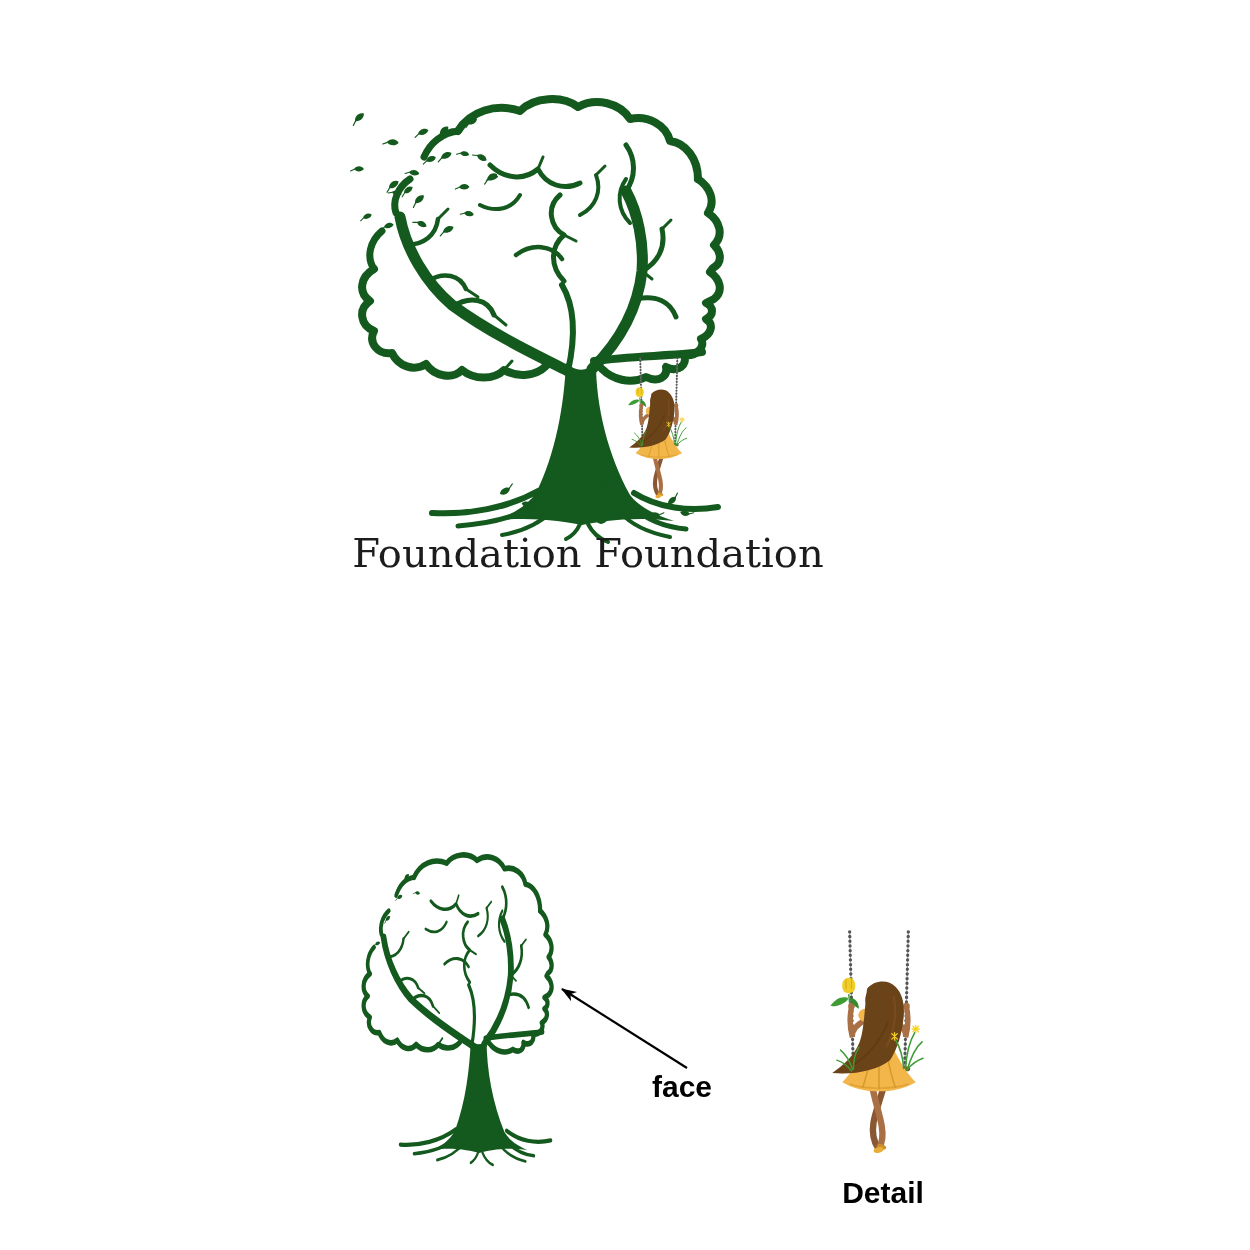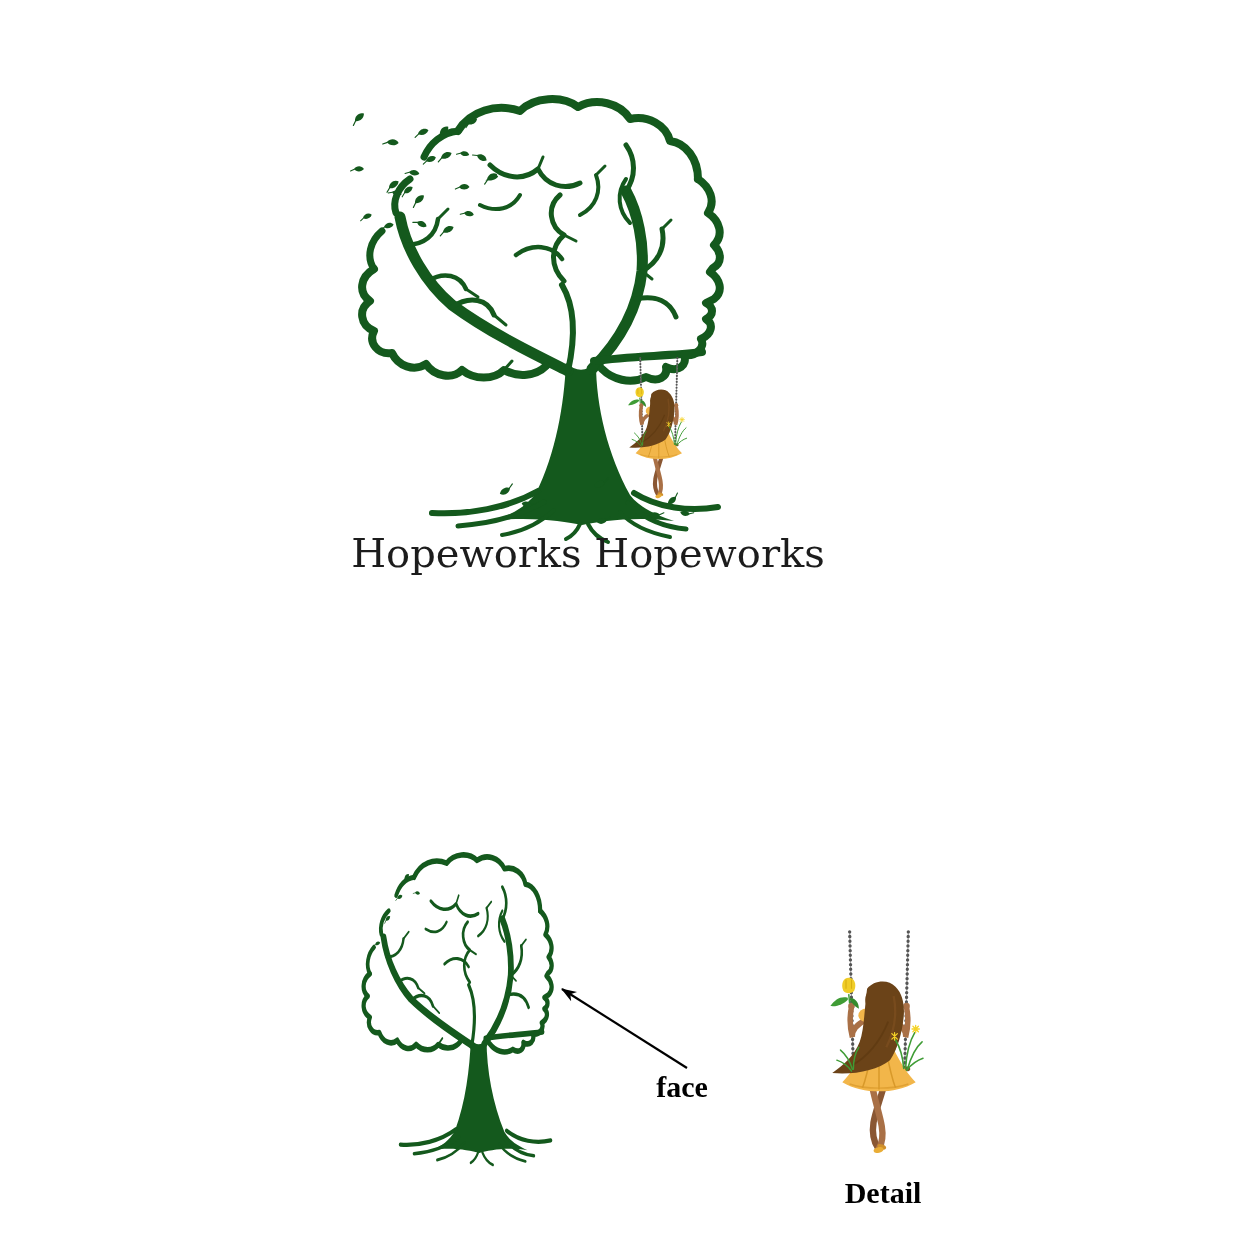--- a/index.html
+++ b/index.html
@@ -9,21 +9,21 @@
     font-family:"Liberation Sans", sans-serif;
   }
   .abs{position:absolute;}
   svg{overflow:visible;display:block;}
   .wordmark{
     font-family:"DejaVu Serif","Liberation Serif",serif;
     font-size:40px;color:#1c1c1c;text-align:center;
     white-space:nowrap;letter-spacing:0px;
   }
   .callout-label{
-    font-family:Liberation Serif, serif;font-weight:bold;
+    font-family:Liberation Sans, sans-serif;font-weight:bold;
     font-size:30px;color:#000000;text-align:center;white-space:nowrap;
   }
   
   .tg{stroke:#14591d;fill:none;stroke-linecap:round;stroke-linejoin:round;}
 </style>
 </head>
 <body>
 
 <svg width="0" height="0" aria-hidden="true">
   <defs>
@@ -190,21 +190,21 @@
       <use href="#leafShape" transform="translate(320,420) rotate(190) scale(0.95)"></use>
       <use href="#leafShape" transform="translate(336,402) rotate(150) scale(0.9)"></use>
       <use href="#leafShape" transform="translate(350,419) rotate(200) scale(0.85)"></use>
       <use href="#leafShape" transform="translate(267,425) rotate(180) scale(0.9)"></use>
     </g>
 
     <use href="#swingGirl" transform="translate(284,262) scale(0.58)"></use>
   </svg>
 </div>
 
-<div class="abs wordmark" style="left:338px;top:530px;width:500px;">Hopeworks Hopeworks</div>
+<div class="abs wordmark" style="left:338px;top:530px;width:500px;">Foundation Foundation</div>
 
 <div class="abs" style="left:352px;top:852px;">
   <svg width="205" height="308" viewBox="0 0 390 440" preserveAspectRatio="none">
     <use href="#brainTree"></use>
   </svg>
 </div>
 
 <svg class="abs" style="left:550px;top:975px;" width="150" height="105">
   <defs>
     <marker id="ah" markerWidth="8" markerHeight="7" refX="6.5" refY="2.5" orient="auto" markerUnits="strokeWidth">

